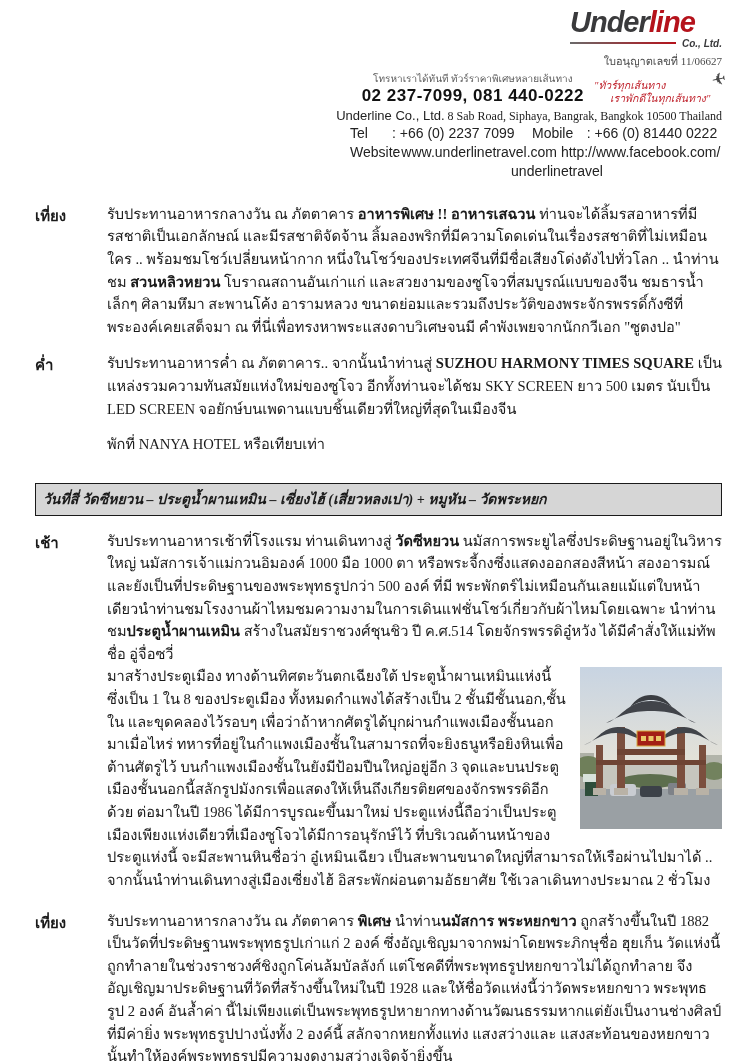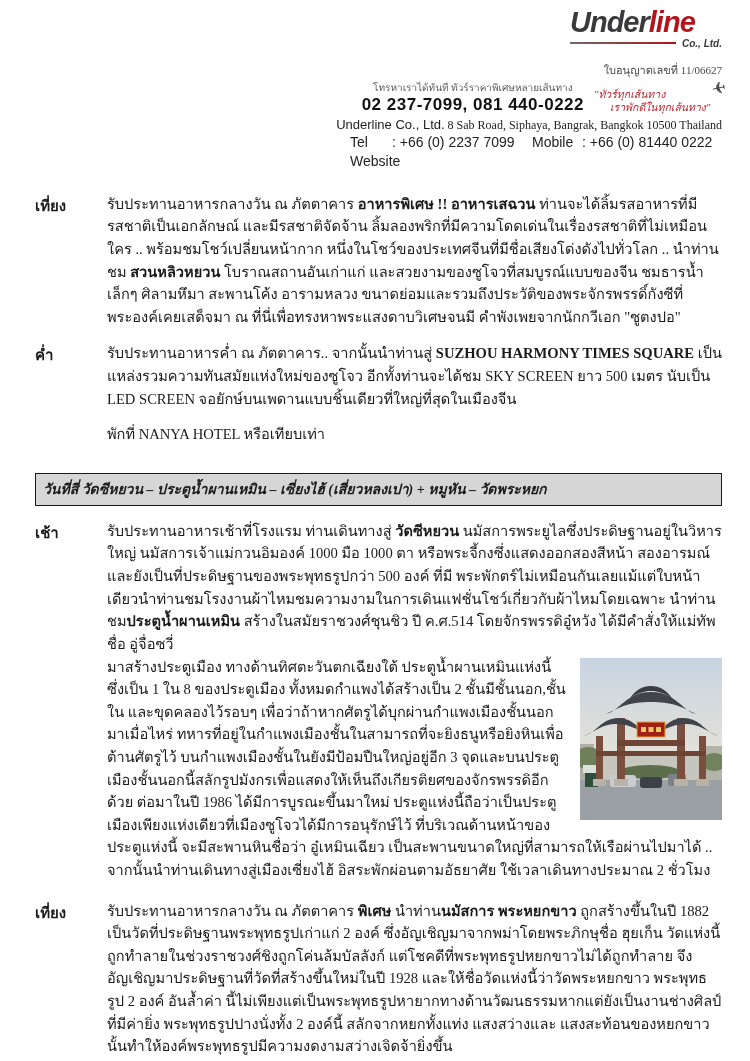--- a/index.html
+++ b/index.html
@@ -21,41 +21,41 @@
   }
   .logo-under { color:#3a3a3c; }
   .logo-line  { color:#b5121b; }
   .logo-rule-row { display:flex; align-items:flex-start; margin-top:1px; }
   .logo-rule { flex:1; height:2px; background:linear-gradient(to right,#6a6a6a,#b5121b); margin-top:4px; }
   .logo-sub {
     font-family:"Liberation Sans","DejaVu Sans",sans-serif;
     font-style:italic; font-weight:bold; font-size:10px; color:#3a3a3c;
     margin-left:6px;
   }
-  .license { font-size:11px; color:#4a4a4a; margin-top:12px; }
+  .license { font-size:11px; color:#4a4a4a; margin-top:3px; }
   .promo-row { display:flex; align-items:flex-end; gap:10px; margin-top:1px; }
   .promo-left { text-align:center; }
   .call-line { font-size:10px; color:#5a5a5a; }
   .phones {
     font-family:"Liberation Sans","DejaVu Sans",sans-serif;
     font-weight:bold; font-size:17px; color:#111; letter-spacing:0.5px;
   }
   .promo-right { width:128px; color:#c0242e; font-style:italic; font-size:10.5px; line-height:1.3; position:relative; }
   .slogan1 { display:block; }
   .slogan2 { display:block; margin-left:16px; }
   .plane { position:absolute; right:-4px; top:-10px; font-style:normal; font-size:17px; color:#4a4a4a; transform:scaleX(-1) rotate(12deg); display:inline-block; }
   .addr-line { font-size:12px; margin-top:2px; color:#222; }
   .addr-company { font-family:"Liberation Sans","DejaVu Sans",sans-serif; font-weight:normal; font-size:13px; }
   .contact-block { width:372px; font-size:14px; color:#222; line-height:1.35;
     font-family:"Liberation Sans","DejaVu Sans",sans-serif; }
   .contact-row { display:flex; }
   .c-lab  { width:42px; }
   .c-val  { width:140px; }
   .c-lab2 { width:50px; }
-  .c-val2 { flex:1; }
+  .c-val2 { flex:1;text-align:center; }
 
   
   .row { display:flex; margin-top:14px; }
   .row .label { width:72px; flex-shrink:0; font-weight:bold; font-size:15px; padding-top:1px; }
   .row .content { flex:1; font-size:14.6px; line-height:1.55; text-align:left; }
   .b { font-weight:bold; }
   .hotel-line { margin-top:13px; }
 
   .day-banner {
     margin:27px 0 2px 0;
@@ -110,20 +110,21 @@
 
     <div class="contact-block">
       <div class="contact-row">
         <span class="c-lab">Tel</span>
         <span class="c-val">: +66 (0) 2237 7099</span>
         <span class="c-lab2">Mobile</span>
         <span class="c-val2">: +66 (0) 81440 0222</span>
       </div>
       <div class="contact-row">
         <span class="c-lab">Website</span>
+        <span class="c-val2">: www.underlinetravel.com   http://www.facebook.com/ underlinetravel</span>
       </div>
     </div>
   </div>
 
   <div class="row" style="margin-top:22px;">
     <div class="label">เที่ยง</div>
     <div class="content"><span>รับประทานอาหารกลางวัน ณ ภัตตาคาร </span><span class="b">อาหารพิเศษ !! อาหารเสฉวน</span><span> ท่านจะได้ลิ้มรสอาหารที่มีรสชาติเป็นเอกลักษณ์ และมีรสชาติจัดจ้าน ลิ้มลองพริกที่มีความโดดเด่นในเรื่องรสชาติที่ไม่เหมือนใคร .. พร้อมชมโชว์เปลี่ยนหน้ากาก หนึ่งในโชว์ของประเทศจีนที่มีชื่อเสียงโด่งดังไปทั่วโลก .. นำท่านชม </span><span class="b">สวนหลิวหยวน</span><span> โบราณสถานอันเก่าแก่ และสวยงามของซูโจวที่สมบูรณ์แบบของจีน ชมธารน้ำเล็กๆ ศิลามหึมา สะพานโค้ง อารามหลวง ขนาดย่อมและรวมถึงประวัติของพระจักรพรรดิ์กังซีที่พระองค์เคยเสด็จมา ณ ที่นี่เพื่อทรงหาพระแสงดาบวิเศษจนมี คำพังเพยจากนักกวีเอก "ซูตงปอ"</span></div>
   </div>
 
   <div class="row">

